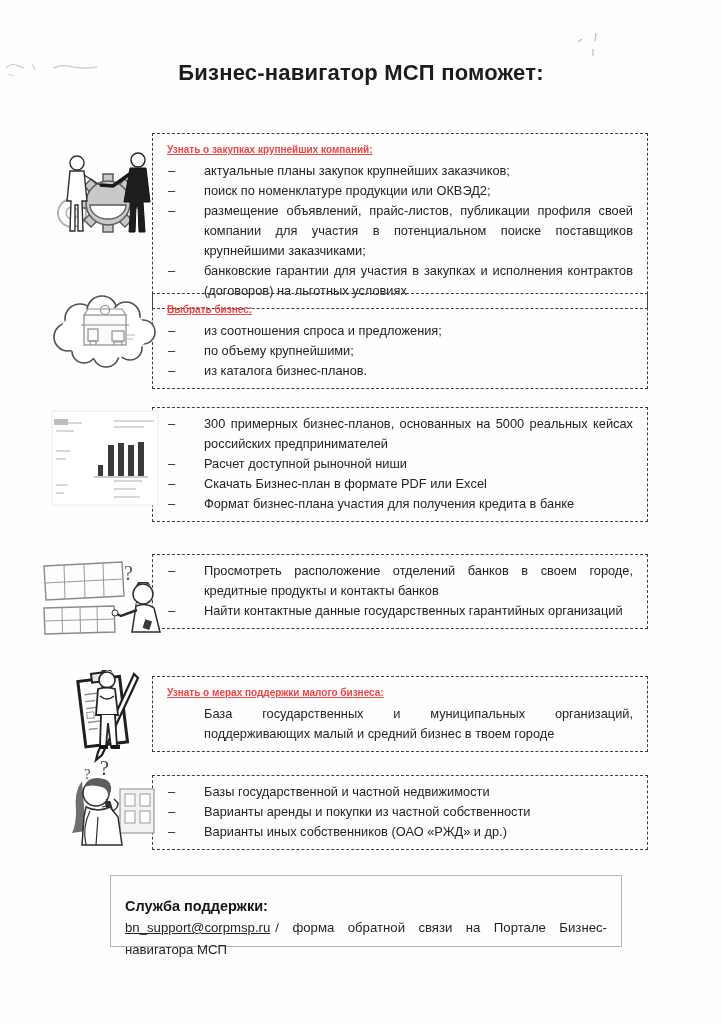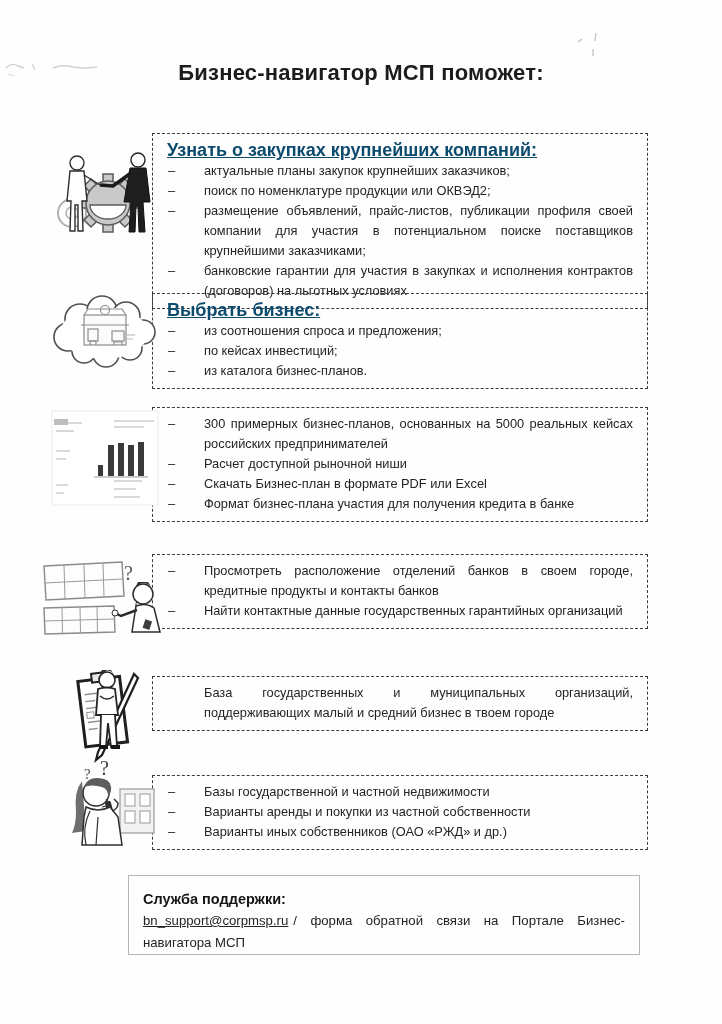--- a/index.html
+++ b/index.html
@@ -43,35 +43,35 @@
   .row-5 .icon-wrap{left:-92px;top:-14px;width:100px;height:108px;}
   .row-6 .icon-wrap{left:-98px;top:-16px;width:108px;height:104px;}
 
   .box{
     border:1.5px dashed #3d3d3d;
     padding:6px 10px 7px 12px;
     background:transparent;
   }
   .heading{
     margin:0 0 1px 2px;
-    font-size:18px;font-weight:bold;
+    font-size:10px;font-weight:bold;
     text-decoration:underline;
-    color:#0c4a6e;
+    color:#ef4444;
     line-height:20px;
   }
   .items{margin:0;padding:0;list-style:none;font-size:12.8px;line-height:20px;color:#242424;}
   .items li{display:flex;}
   .dash{flex:none;width:36px;padding-left:3px;}
   .txt{flex:1;text-align:justify;padding-right:4px;}
 
   .support{
-    position:absolute;left:128px;top:875px;width:512px;height:80px;
+    position:absolute;left:110px;top:875px;width:512px;height:72px;
     box-sizing:border-box;
     border:1px solid #b4b4b4;
-    padding:12px 14px 0 14px;
+    padding:19px 14px 0 14px;
     font-size:13.2px;line-height:22px;color:#242424;
     overflow:visible;
   }
   .support-heading{font-size:14.5px;font-weight:bold;color:#161616;}
   .support-contact{margin:0;text-align:justify;}
   .email{text-decoration:underline;margin-right:5px;}
 </style>
 </head>
 <body>
 
@@ -168,21 +168,21 @@
         </div>
     <div class="box">
       <h2 class="heading">Выбрать бизнес:</h2>
       <ul class="items">
             <li>
               <span class="dash">–</span>
               <span class="txt">из соотношения спроса и предложения;</span>
             </li>
             <li>
               <span class="dash">–</span>
-              <span class="txt">по кейсах инвестиций;</span>
+              <span class="txt">по объему крупнейшими;</span>
             </li>
             <li>
               <span class="dash">–</span>
               <span class="txt">из каталога бизнес-планов.</span>
             </li>
           </ul>
     </div>
   </section>
 
   <section class="row row-3">
@@ -281,20 +281,21 @@
               <circle cx="47" cy="18" r="8" fill="#ffffff" stroke="#242424" stroke-width="1.6"></circle>
               <path d="M39 15 a8 8 0 0 1 15 -2 l-3 -5 h-9 z" fill="#242424"></path>
               <path d="M38 27 q9 -3 17 0 l3 26 h-22 z" fill="#ffffff" stroke="#242424" stroke-width="1.8"></path>
               <path d="M40 34 q7 6 14 0" fill="none" stroke="#242424" stroke-width="1.4"></path>
               <path d="M41 53 l-1 32 h6 l2 -24 l3 24 h6 l-2 -32" fill="#ffffff" stroke="#242424" stroke-width="1.8"></path>
               <path d="M39 85 h9 M51 85 h9" stroke="#161616" stroke-width="4"></path>
             </g>
           </svg>
         </div>
     <div class="box">
+      <h2 class="heading">Узнать о мерах поддержки малого бизнеса:</h2>
       <ul class="items">
             <li>
               <span class="dash"></span>
               <span class="txt">База государственных и муниципальных организаций, поддерживающих малый и средний бизнес в твоем городе</span>
             </li>
           </ul>
     </div>
   </section>
 
   <section class="row row-6">

